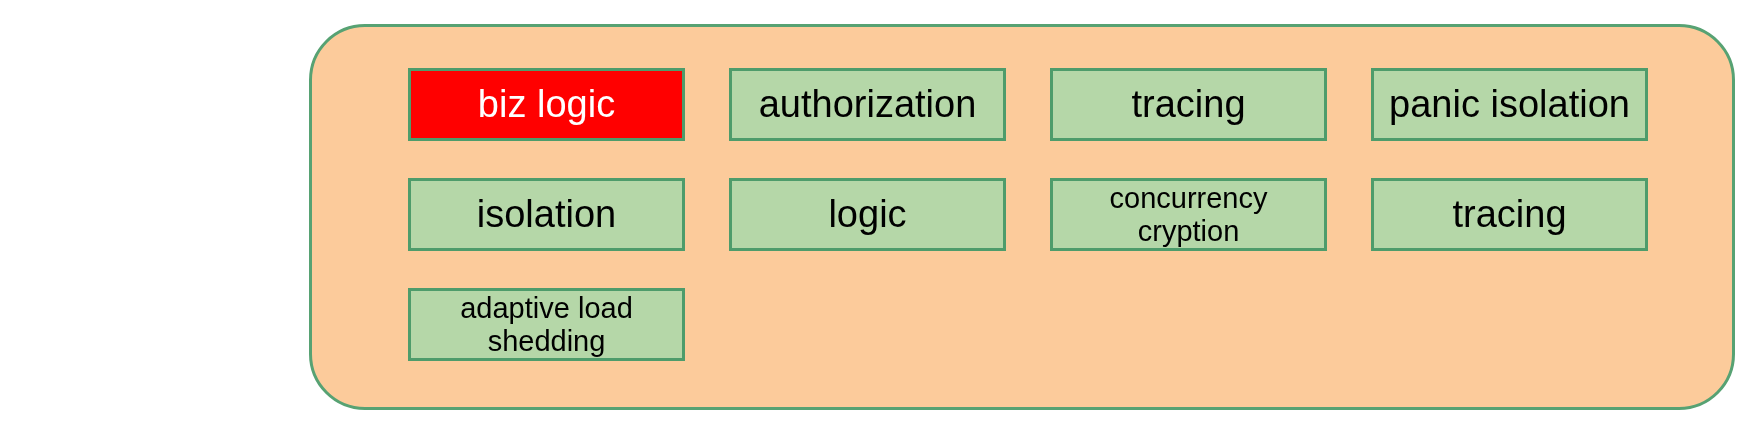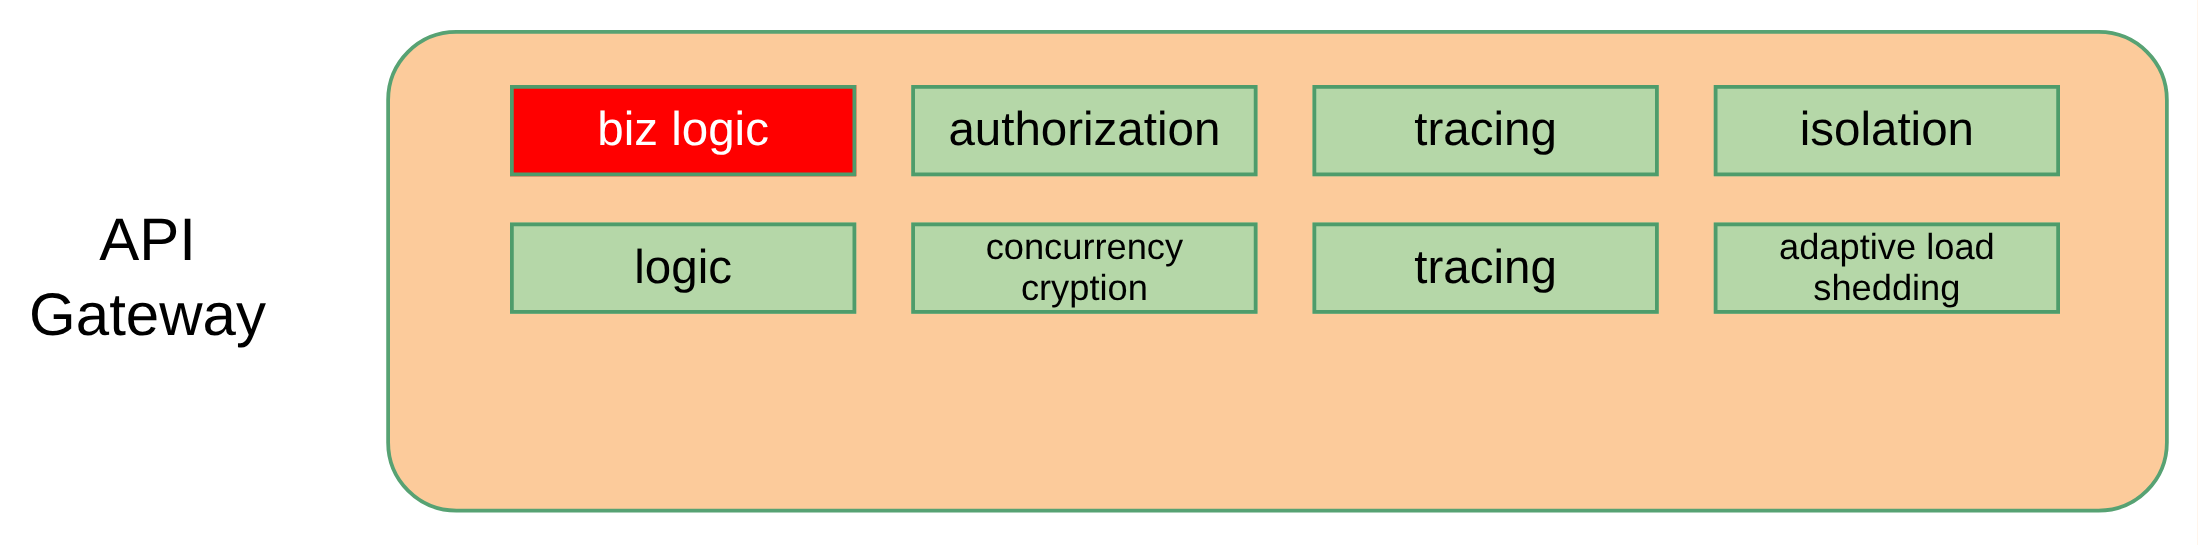--- a/index.html
+++ b/index.html
@@ -60,27 +60,26 @@
   }
   .module-box.highlight {
     background: var(--highlight-fill, #FF0000);
     color: var(--highlight-text, #FFFFFF);
   }
 </style>
 </head>
 <body>
 
 <div class="stage" style="--page-bg: #FFFFFF; --label-text: #000000; --container-fill: #FCCB9B; --container-border: #57A273; --box-fill: #B5D7A8; --box-border: #4E9C6B; --box-text: #000000; --highlight-fill: #FF0000; --highlight-text: #FFFFFF;">
-  <div class="gw-label">API
-Gateway</div>
   <div class="gw-container">
     <div class="module-grid">
         <div class="module-box highlight">biz logic</div>
         <div class="module-box">authorization</div>
         <div class="module-box">tracing</div>
+        <div class="module-box">panic isolation</div>
         <div class="module-box">isolation</div>
         <div class="module-box">logic</div>
         <div class="module-box two-line">concurrency
 cryption</div>
         <div class="module-box">tracing</div>
         <div class="module-box two-line">adaptive load
 shedding</div>
       </div>
   </div>
 </div>

